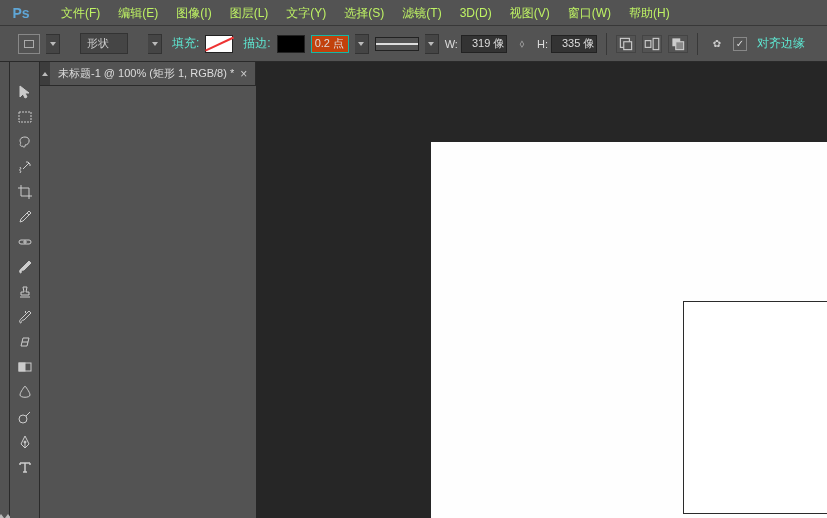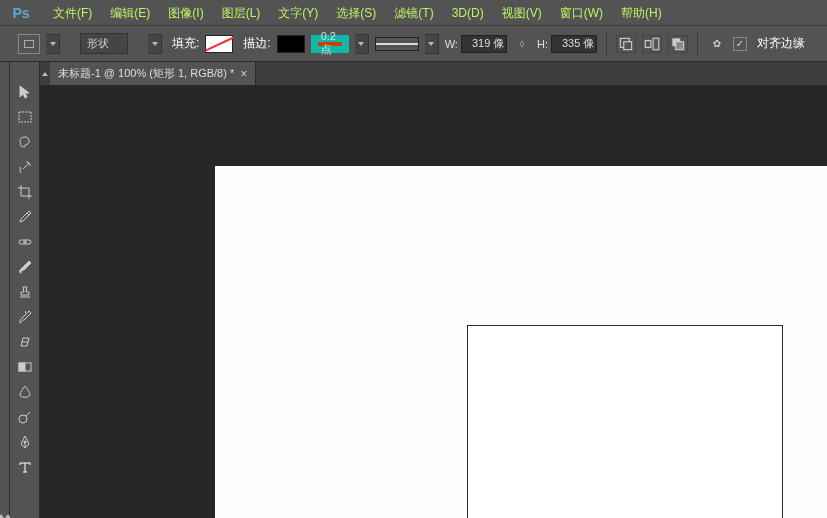--- a/index.html
+++ b/index.html
@@ -1,48 +1,48 @@
 <!DOCTYPE html>
 <html><head>
 <meta charset="utf-8">
 <style>
 *{margin:0;padding:0;box-sizing:border-box;font-family:"Microsoft YaHei",Arial,sans-serif;-webkit-font-smoothing:antialiased}
 body{width:827px;height:518px;background:#535353;overflow:hidden;color:#ccc;font-size:12px}
 .menubar{height:26px;background:#535353;border-bottom:1px solid #383838;display:flex;align-items:center;padding-left:10px}
-.logo{width:22px;height:22px;display:flex;align-items:center;justify-content:center;color:#5fa6d6;font-weight:bold;font-size:14px;margin-right:12px}
+.logo{width:22px;height:22px;display:flex;align-items:center;justify-content:center;color:#5fa6d6;font-weight:bold;font-size:14px;margin-right:20px}
 .menu-item{padding:0 9px;font-size:12px;color:#bef264;cursor:pointer;line-height:26px}
 .optionsbar{height:36px;background:#535353;border-bottom:1px solid #2a2a2a;display:flex;align-items:center;padding-left:18px;gap:6px}
 .ob-shape{width:22px;height:20px;border:1px solid #888;background:#535353;display:flex;align-items:center;justify-content:center}
 .ob-shape-inner{width:10px;height:8px;border:1px solid #aaa}
 .ob-dd{display:flex;align-items:center;gap:20px}
 .ob-dd-label{padding:2px 6px;border:1px solid #333;background:#454545;font-size:11px;display:flex;align-items:center;width:48px}
 .ob-dd-arrow{width:14px;height:20px;border:1px solid #333;border-left:none;background:#454545;display:flex;align-items:center;justify-content:center}
 .arrow-down{border-left:3px solid transparent;border-right:3px solid transparent;border-top:4px solid #bbb}
-.ob-label{font-size:12px;color:#ffffff;margin-left:4px}
+.ob-label{font-size:12px;color:#5eead4;margin-left:4px}
 .swatch{width:28px;height:18px;border:1px solid #222;display:flex;align-items:center;justify-content:center;position:relative}
 .swatch-red{position:absolute;width:120%;height:2px;background:#e33;transform:rotate(-25deg)}
 .swatch-black{background:#000}
-.ob-num{width:38px;height:18px;background:#c2410c;border:7px solid #14b8a6;color:#ddd;font-size:11px;display:flex;align-items:center;padding-left:3px}
+.ob-num{width:38px;height:18px;background:#c2410c;border:1px solid #14b8a6;color:#ddd;font-size:11px;display:flex;align-items:center;padding-left:3px}
 .ob-stroke{width:44px;height:14px;border:1px solid #222;background:#535353;display:flex;align-items:center}
 .ob-stroke-line{width:100%;height:2px;background:#ddd}
 .wh{display:flex;align-items:center;gap:3px}
 .wh-lbl{font-size:11px;color:#ddd}
 .wh-val{width:46px;height:18px;background:#333;border:1px solid #222;color:#ddd;font-size:11px;display:flex;align-items:center;padding-left:10px}
 .link-icon{width:18px;height:18px;display:flex;align-items:center;justify-content:center;color:#aaa;font-size:11px}
 .ob-icon{width:20px;height:18px;border:1px solid #444;background:#535353;display:flex;align-items:center;justify-content:center;color:#ccc;font-size:10px}
 .ob-divider{width:1px;height:22px;background:#383838;margin:0 3px}
 .ob-check{width:14px;height:14px;border:1px solid #888;display:flex;align-items:center;justify-content:center;font-size:10px;color:#ddd;background:#535353}
 .below{display:flex;height:calc(100% - 62px)}
 .tool-strip{width:10px;background:#535353;border-right:1px solid #2a2a2a;display:flex;justify-content:center;padding-top:4px}
 .tool-strip-arr{border-left:3px solid transparent;border-right:3px solid transparent;border-bottom:4px solid #bbb;margin-top:1px}
 .tool-strip-arr2{border-left:3px solid transparent;border-right:3px solid transparent;border-bottom:4px solid #bbb}
 .toolbar{width:30px;background:#535353;display:flex;flex-direction:column;padding-top:20px;gap:5px;align-items:center;border-right:1px solid #2a2a2a}
 .tool{width:22px;height:20px;display:flex;align-items:center;justify-content:center;color:#ddd;cursor:pointer;font-size:14px}
 .tool svg{width:16px;height:16px;fill:#ccc;stroke:#ccc}
-.docarea{flex:1;display:flex;flex-direction:column;background:#535353}
+.docarea{flex:1;display:flex;flex-direction:row;background:#535353}
 .tabstrip{height:24px;background:#3d3d3d;border-bottom:1px solid #2a2a2a;display:flex;align-items:stretch}
 .tabstrip-toggle{width:10px;display:flex;align-items:center;justify-content:center}
 .tab{background:#535353;padding:0 8px;display:flex;align-items:center;font-size:11px;color:#ddd;border-right:1px solid #2a2a2a;gap:6px}
 .tab-close{color:#ccc;font-size:12px;cursor:pointer}
 .canvas-scroll{flex:1;background:#262626;overflow:hidden;position:relative}
 .canvas{position:absolute;left:175px;top:80px;width:652px;height:476px;background:#fefefe}
 .rect{position:absolute;left:252px;top:159px;width:316px;height:213px;border:1px solid #2b2b2b;background:#fff}
 </style>
 </head>
 <body>

